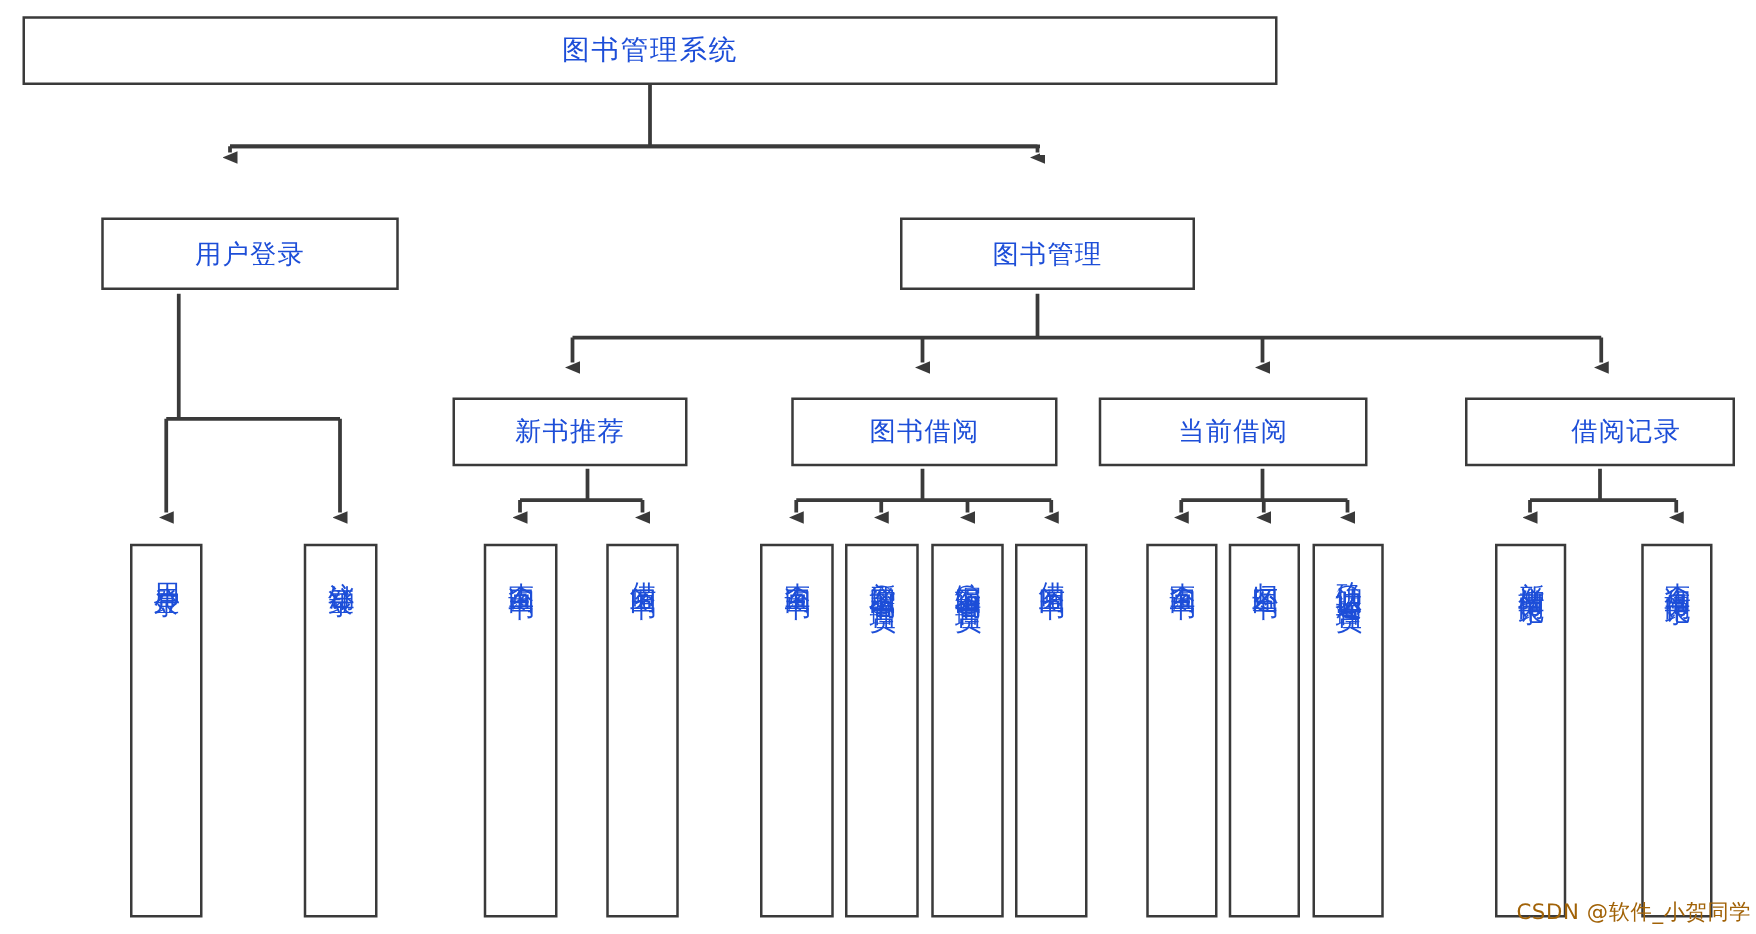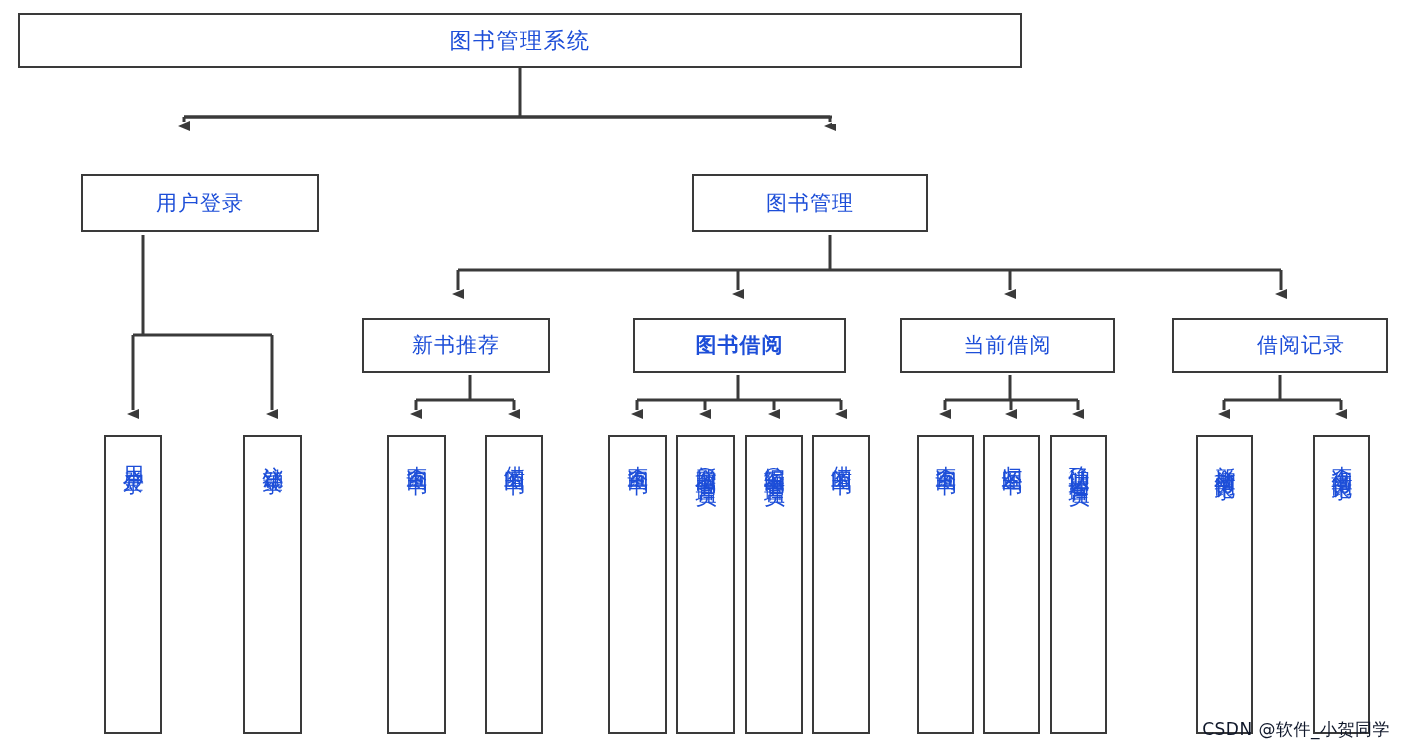--- a/index.html
+++ b/index.html
@@ -54,24 +54,24 @@
   }
   .node.v .label {
     writing-mode: vertical-rl;
     text-orientation: upright;
     font-size: 21px;
     letter-spacing: 3px;
     line-height: 1;
   }
   .watermark {
     position: absolute;
-    right: 15px;
+    right: 4px;
     bottom: 6px;
     font-size: 17px;
-    color: #0f172a;
+    color: #a16207;
     white-space: nowrap;
     letter-spacing: 0.5px;
   }
 </style>
 </head>
 <body>
 
 <div id="diagram-root">
 
   <svg class="edges" viewBox="0 0 1405 747" xmlns="http://www.w3.org/2000/svg">
@@ -127,31 +127,31 @@
     </g>
   </svg>
 
   <div class="node root h" style="left:18px; top:13px; width:1004px; height:55px;">
     <span class="label">图书管理系统</span>
   </div>
 
   <div class="node h" style="left:81px; top:174px; width:238px; height:58px;">
     <span class="label">用户登录</span>
   </div>
-  <div class="node h" style="left:692px; top:174px; width:236px; height:58px;">
+  <div class="node h" style="left:720px; top:174px; width:236px; height:58px;">
     <span class="label">图书管理</span>
   </div>
 
   <div class="node h" style="left:362px; top:318px; width:188px; height:55px;">
     <span class="label">新书推荐</span>
   </div>
-  <div class="node h" style="left:633px; top:318px; width:213px; height:55px;font-weight:bold;">
+  <div class="node h" style="left:633px; top:318px; width:213px; height:55px;">
     <span class="label">图书借阅</span>
   </div>
-  <div class="node h" style="left:900px; top:318px; width:215px; height:55px;">
+  <div class="node h" style="left:879px; top:318px; width:215px; height:55px;">
     <span class="label">当前借阅</span>
   </div>
   <div class="node h" style="left:1172px; top:318px; width:216px; height:55px;padding-left:42px;">
     <span class="label">借阅记录</span>
   </div>
 
   <div class="node v" style="left:104px; top:435px; width:58px; height:299px;">
     <span class="label">用户登录</span>
   </div>
   <div class="node v" style="left:243px; top:435px; width:59px; height:299px;">

